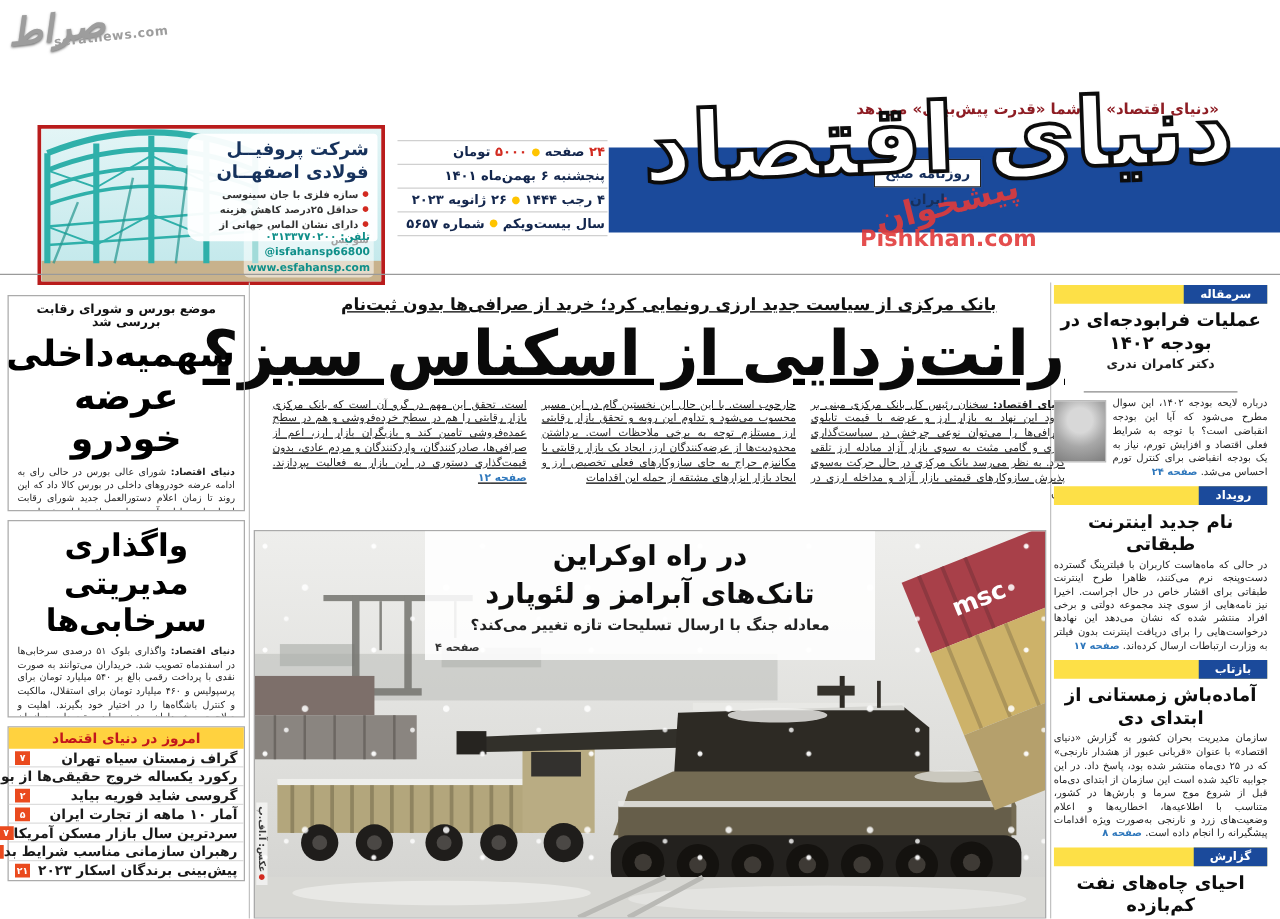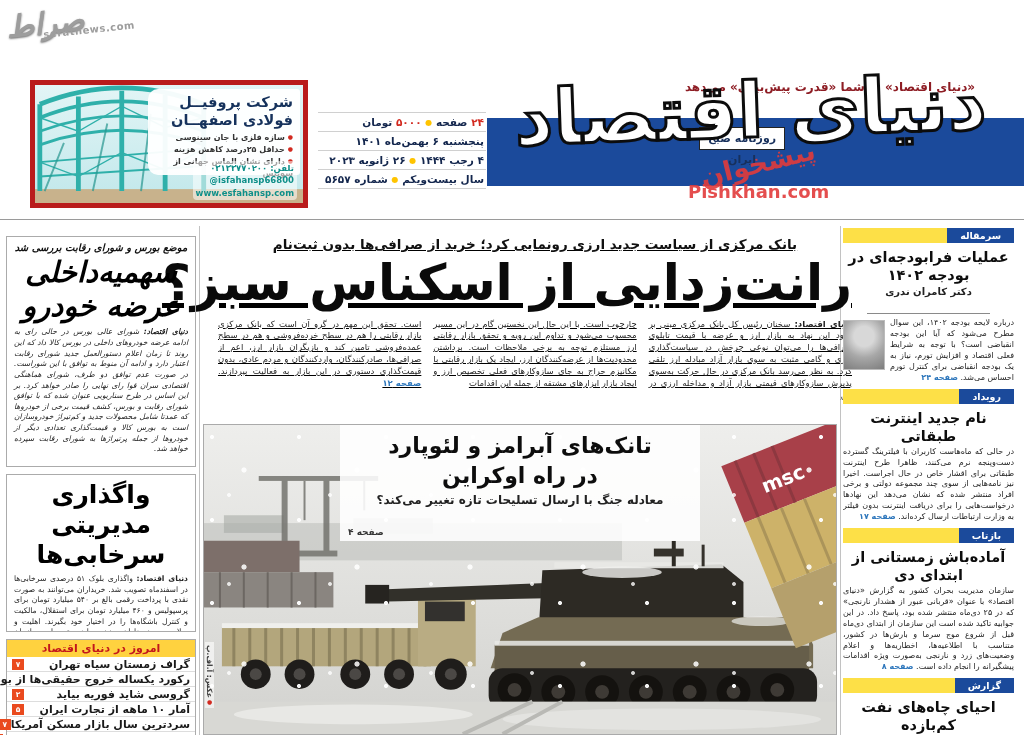--- a/index.html
+++ b/index.html
@@ -23,21 +23,21 @@
   .pishkhan .p2 { display:block; direction:ltr; font-size:18px; margin-top:2px;font-weight:bold; }
 
   
   .dates { position:absolute; left:318px; top:112px; width:168px; font-size:10.5px; font-weight:bold; color:#13264d; }
   .dates .row { border-bottom:1px solid #d0d0d0; padding:3px 2px; text-align:right; }
   .dates .row:first-child { border-top:1px solid #d0d0d0; }
   .red { color:#d22a20; }
   .dot { color:#ffc400; font-size:8px; vertical-align:1px; }
 
   
-  .ad { position:absolute; left:30px; top:80px; width:278px; height:128px; border:5px solid #b91c1c; overflow:hidden; }
+  .ad { position:absolute; left:30px; top:100px; width:278px; height:128px; border:3px solid #b91c1c; overflow:hidden; }
   .ad svg { position:absolute; inset:0; }
   .ad .panel { position:absolute; right:3px; top:4px; width:152px; height:86px; background:rgba(255,255,255,.95); border-radius:10px 3px 3px 10px; padding:4px 7px; }
   .ad .t1,.ad .t2 { font-size:14.5px; font-weight:bold; color:#16325c; text-align:right; line-height:1.25; }
   .ad ul { list-style:none; margin-top:3px; }
   .ad li { font-size:8px; font-weight:bold; color:#333; text-align:right; line-height:1.5; }
   .ad li::before { content:"●"; color:#d22a20; font-size:6px; margin-left:3px; vertical-align:1px; }
   .ad .contact { position:absolute; right:6px; bottom:3px; text-align:right; color:#0f8f89; font-size:8.5px; font-weight:bold; line-height:1.45; background:rgba(255,255,255,.55); padding:1px 3px; border-radius:4px;margin-left:40px; }
   .ad .contact .ltr { direction:ltr; }
 
   
@@ -59,32 +59,32 @@
   .snow { position:absolute; inset:0;
     background-image:
       radial-gradient(circle at 8px 12px, rgba(255,255,255,.95) 1.6px, transparent 2.4px),
       radial-gradient(circle at 40px 45px, rgba(255,255,255,.85) 2.2px, transparent 3px),
       radial-gradient(circle at 70px 20px, rgba(255,255,255,.9) 1.2px, transparent 2px),
       radial-gradient(circle at 25px 70px, rgba(255,255,255,.8) 1.5px, transparent 2.3px);
     background-size:87px 83px, 113px 97px, 59px 67px, 101px 89px; }
   .ph-overlay { position:absolute; left:50%; transform:translateX(-50%); top:0; width:360px; text-align:center; background:rgba(255,255,255,.88); padding:6px 8px 4px; }
   .ph-h { font-size:22px; font-weight:bold; color:#0d0d0d; line-height:1.35; }
   .ph-sub { font-size:12px; font-weight:bold; color:#222; margin-top:3px; }
-  .ph-pg { font-size:9px; font-weight:bold; color:#333; text-align:left; margin-top:20px; }
+  .ph-pg { font-size:9px; font-weight:bold; color:#333; text-align:left; margin-top:7px; }
   .credit { position:absolute; left:1px; bottom:26px; writing-mode:vertical-rl; font-size:7.5px; font-weight:bold; color:#3a3a3a; background:rgba(255,255,255,.6); padding:3px 0; }
   .credit::before { content:"●"; color:#d22a20; font-size:6px; }
 
   
   .leftcol { position:absolute; left:6px; top:236px; width:190px; }
   .lbox { border:1px solid #ababab; padding:5px 7px; margin-bottom:7px; overflow:hidden; }
   .lkicker { font-size:10px; font-weight:bold; text-align:center; color:#111; margin-bottom:2px; }
   .lh1 { font-size:29px; font-weight:bold; text-align:center; color:#000; line-height:1.18; letter-spacing:-.5px; }
   .lh2 { font-size:25px; font-weight:bold; text-align:center; color:#000; line-height:1.2; letter-spacing:-.5px; }
   .lbody { font-size:7.6px; line-height:1.4; text-align:justify; color:#222; margin-top:4px; }
-  .box1 { height:231px;font-style:italic; }
+  .box1 { height:173px; }
   .box2 { height:158px; }
   .toc { border:1px solid #ababab; }
   .toc-head { background:#ffd23f; color:#c3161c; font-size:11px; font-weight:bold; text-align:center; height:17px; line-height:17px; }
   .toc-row { display:flex; align-items:center; justify-content:space-between; height:15px; border-bottom:1px solid #ddd; padding:0 5px; }
   .toc-row:last-child { border-bottom:none; }
   .toc-title { font-size:11px; font-weight:bold; color:#1a1a1a; white-space:nowrap; }
   .toc-num { width:12px; height:11px; background:#ea4a1e; color:#fff; font-size:7.5px; font-weight:bold; text-align:center; line-height:11px; flex:none; }
 
   
   .sidebar { position:absolute; left:843px; top:228px; width:171px; height:507px; overflow:hidden; }
@@ -290,22 +290,22 @@
         <text x="620" y="50" font-family="DejaVu Sans, sans-serif" font-size="20" font-weight="bold" fill="#ffffff">msc</text>
       </g>
 
       <rect x="0" y="282" width="635" height="33" fill="#d8d8d4"></rect>
       <ellipse cx="150" cy="295" rx="120" ry="10" fill="#e8e8e5"></ellipse>
       <ellipse cx="460" cy="300" rx="160" ry="11" fill="#e3e3e0"></ellipse>
       <path d="M260 315 L330 282 M300 315 L360 282" stroke="#b9b9b5" stroke-width="4" fill="none"></path>
     </svg>
     <div class="snow"></div>
     <div class="ph-overlay">
+      <div class="ph-h">در راه اوکراین</div>
       <div class="ph-h">تانک‌های آبرامز و لئوپارد</div>
-      <div class="ph-h">در راه اوکراین</div>
       <div class="ph-sub">معادله جنگ با ارسال تسلیحات تازه تغییر می‌کند؟</div>
       <div class="ph-pg">صفحه ۴</div>
     </div>
     <div class="credit">عکس: آ.اف.پ</div>
   </div>
 
   <div class="leftcol">
 
     <div class="lbox box1">
       <div class="lkicker">موضع بورس و شورای رقابت بررسی شد</div>

